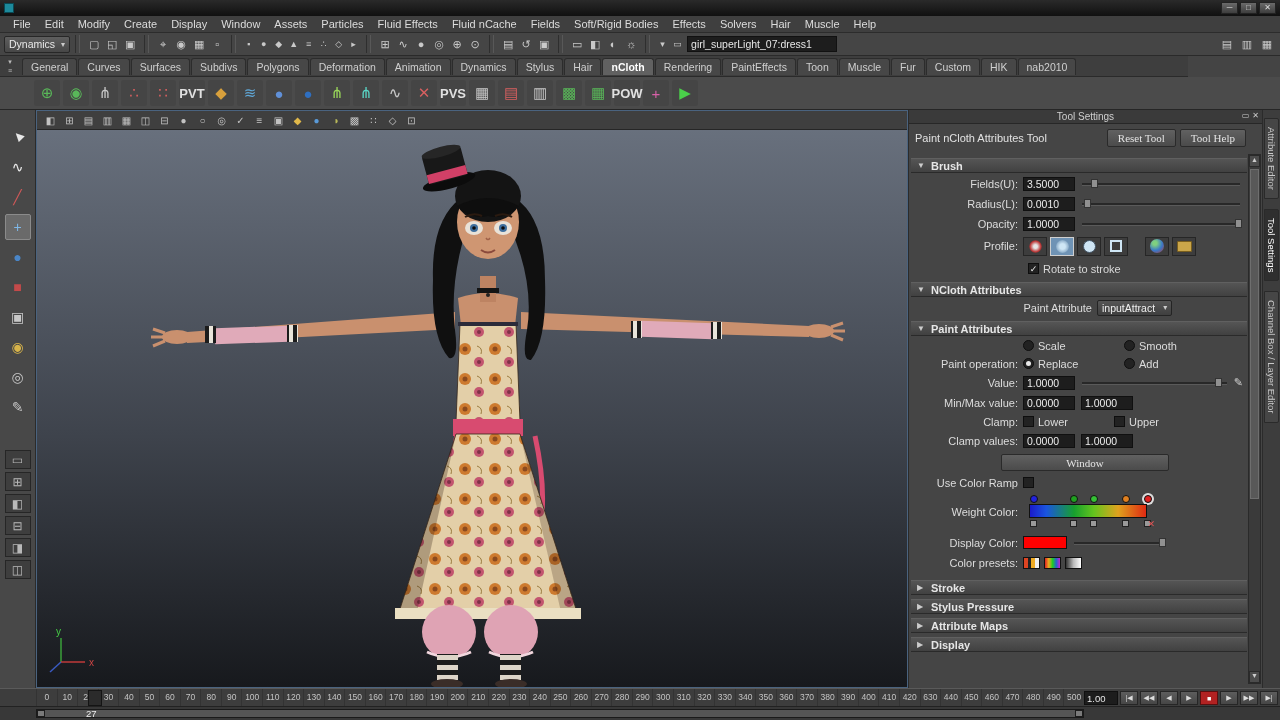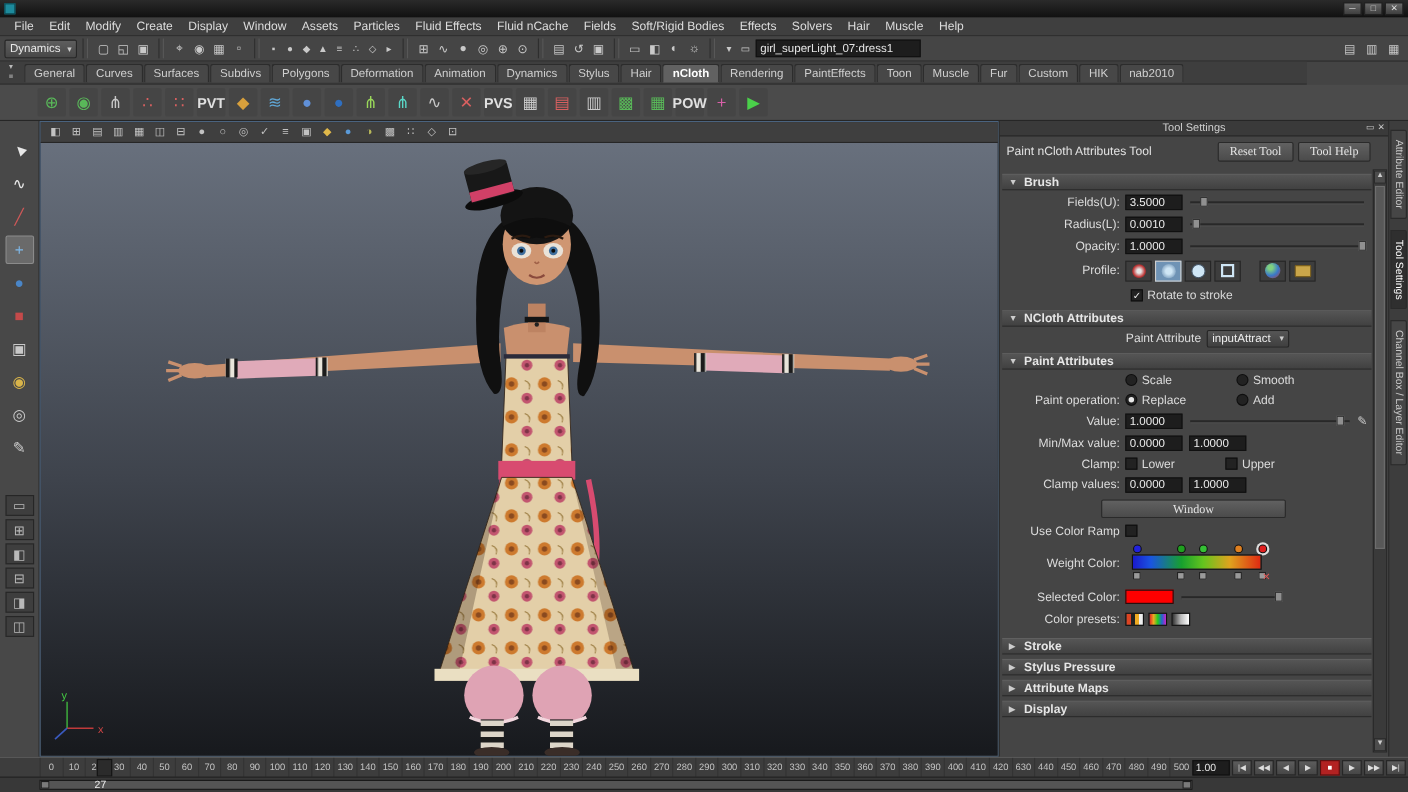--- a/index.html
+++ b/index.html
@@ -598,21 +598,21 @@
     <div class="row" style="height:40px">
       <span class="lbl">Weight Color:</span>
       <span class="ramp-wrap">
         <span><span class="rstop" style="background: rgb(34, 34, 221); left: 1%;"></span><span class="rstop" style="background: rgb(32, 160, 32); left: 34%;"></span><span class="rstop" style="background: rgb(53, 192, 53); left: 50%;"></span><span class="rstop" style="background: rgb(224, 128, 32); left: 76%;"></span><span class="rstop sel" style="background: rgb(224, 32, 32); left: 94%;"></span></span>
         <span class="ramp"></span>
         <span><span class="rkey" style="left: 1%;"></span><span class="rkey" style="left: 34%;"></span><span class="rkey" style="left: 50%;"></span><span class="rkey" style="left: 76%;"></span><span class="rkey" style="left: 94%;"></span></span>
         <span class="rdel">✕</span>
       </span>
     </div>
     <div class="row">
-      <span class="lbl">Selected Color:</span>
+      <span class="lbl">Display Color:</span>
       <span class="swatch"></span>
       <span class="sl" style="max-width:90px">
           <span class="h" style="left:94%"></span>
         </span>
     </div>
     <div class="row">
       <span class="lbl">Color presets:</span>
       <span class="preset p1"></span>
       <span class="preset p2"></span>
       <span class="preset p3"></span>

